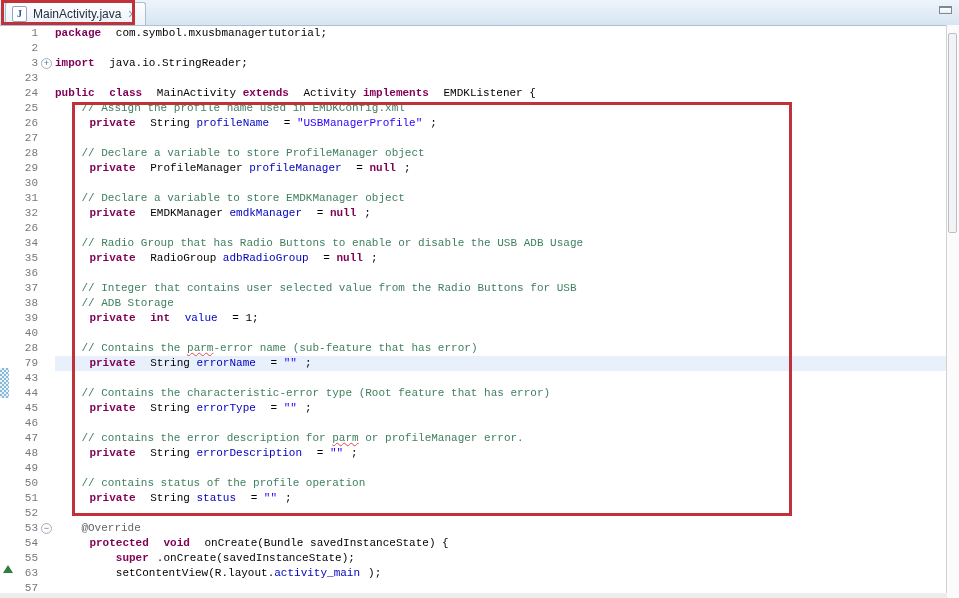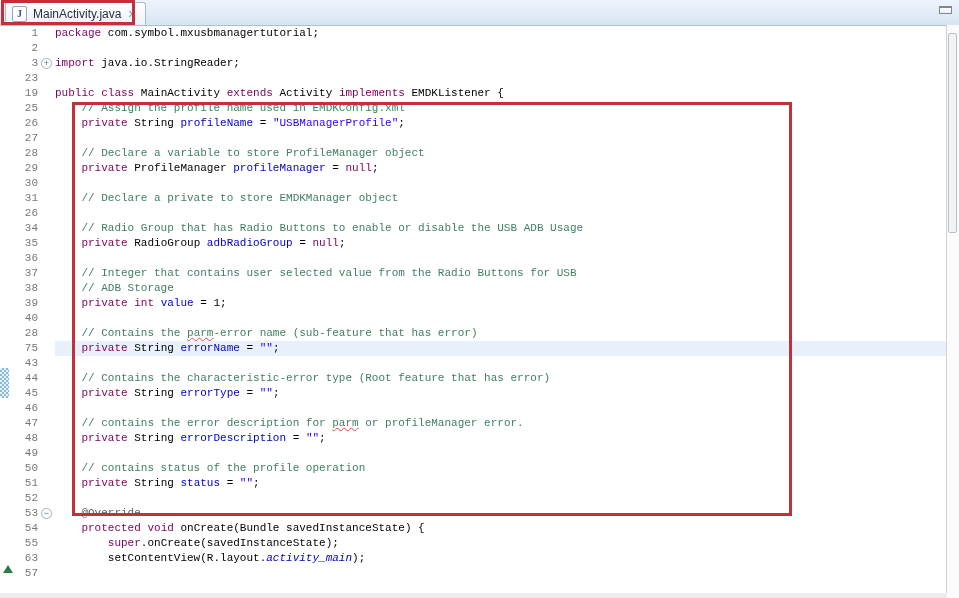--- a/index.html
+++ b/index.html
@@ -29,27 +29,27 @@
             border-right:1px solid #e4e4e4;}
   .row{display:flex;height:15px;}
   .num{width:38px;flex:0 0 38px;text-align:right;color:#787878;font-size:11px;line-height:15px;}
   .fold{width:17px;flex:0 0 17px;position:relative;}
   .fm{display:inline-block;position:absolute;left:3px;top:2px;width:9px;height:9px;background:#fff;
       border:1px solid #9fb0bf;border-radius:50%;color:#5a6f80;font-size:9px;line-height:8px;
       text-align:center;font-family:"Liberation Sans",sans-serif;}
   .code{flex:1;white-space:pre;font-size:11px;line-height:15px;color:#000;}
   .row.hl .code{background:#e7f0fb;}
 
-  .kw{color:#7f0055;font-weight:normal;}
-  .pl{color:#000;}
+  .kw{color:#7f0055;font-weight:bold;}
+  .pl{color:#000;margin-left:8px;}
   .cm{color:#3f7f5f;}
   .st{color:#2a00ff;}
   .fd{color:#0000c0;}
   .an{color:#646464;}
-  .if{color:#0000c0;font-style:italic;text-align:right;}
+  .if{color:#0000c0;text-align:right;}
   .sq{text-decoration:underline wavy #e04545 1px;text-decoration-skip-ink:none;}
 
   
   .hatch{position:absolute;left:0;top:368px;width:9px;height:30px;
          background:conic-gradient(#86b9d9 90deg,#eaf2f8 90deg 180deg,#86b9d9 180deg 270deg,#eaf2f8 270deg);
          background-size:4px 4px;}
   .ovrtri{position:absolute;left:3px;top:565px;width:0;height:0;
           border-left:5px solid transparent;border-right:5px solid transparent;
           border-bottom:8px solid #2e7d43;}
 
@@ -98,21 +98,21 @@
           <span class="fm">+</span>
         </span>
         <span class="code"><span class="kw">import</span><span class="pl"> java.io.StringReader;</span></span>
       </div>
       <div class="row">
         <span class="num">23</span>
         <span class="fold"></span>
         <span class="code"></span>
       </div>
       <div class="row">
-        <span class="num">19</span>
+        <span class="num">24</span>
         <span class="fold"></span>
         <span class="code"><span class="kw">public</span><span class="pl"> </span><span class="kw">class</span><span class="pl"> MainActivity </span><span class="kw">extends</span><span class="pl"> Activity </span><span class="kw">implements</span><span class="pl"> EMDKListener {</span></span>
       </div>
       <div class="row">
         <span class="num">25</span>
         <span class="fold"></span>
         <span class="code"><span class="cm">    // Assign the profile name used in EMDKConfig.xml</span></span>
       </div>
       <div class="row">
         <span class="num">26</span>
@@ -135,21 +135,26 @@
         <span class="code"><span class="pl">    </span><span class="kw">private</span><span class="pl"> ProfileManager </span><span class="fd">profileManager</span><span class="pl"> = </span><span class="kw">null</span><span class="pl">;</span></span>
       </div>
       <div class="row">
         <span class="num">30</span>
         <span class="fold"></span>
         <span class="code"></span>
       </div>
       <div class="row">
         <span class="num">31</span>
         <span class="fold"></span>
-        <span class="code"><span class="cm">    // Declare a private to store EMDKManager object</span></span>
+        <span class="code"><span class="cm">    // Declare a variable to store EMDKManager object</span></span>
+      </div>
+      <div class="row">
+        <span class="num">32</span>
+        <span class="fold"></span>
+        <span class="code"><span class="pl">    </span><span class="kw">private</span><span class="pl"> EMDKManager </span><span class="fd">emdkManager</span><span class="pl"> = </span><span class="kw">null</span><span class="pl">;</span></span>
       </div>
       <div class="row">
         <span class="num">26</span>
         <span class="fold"></span>
         <span class="code"></span>
       </div>
       <div class="row">
         <span class="num">34</span>
         <span class="fold"></span>
         <span class="code"><span class="cm">    // Radio Group that has Radio Buttons to enable or disable the USB ADB Usage</span></span>
@@ -183,21 +188,21 @@
         <span class="num">40</span>
         <span class="fold"></span>
         <span class="code"></span>
       </div>
       <div class="row">
         <span class="num">28</span>
         <span class="fold"></span>
         <span class="code"><span class="cm">    // Contains the </span><span class="cm sq">parm</span><span class="cm">-error name (sub-feature that has error)</span></span>
       </div>
       <div class="row hl">
-        <span class="num">75</span>
+        <span class="num">79</span>
         <span class="fold"></span>
         <span class="code"><span class="pl">    </span><span class="kw">private</span><span class="pl"> String </span><span class="fd">errorName</span><span class="pl"> = </span><span class="st">""</span><span class="pl">;</span></span>
       </div>
       <div class="row">
         <span class="num">43</span>
         <span class="fold"></span>
         <span class="code"></span>
       </div>
       <div class="row">
         <span class="num">44</span>

